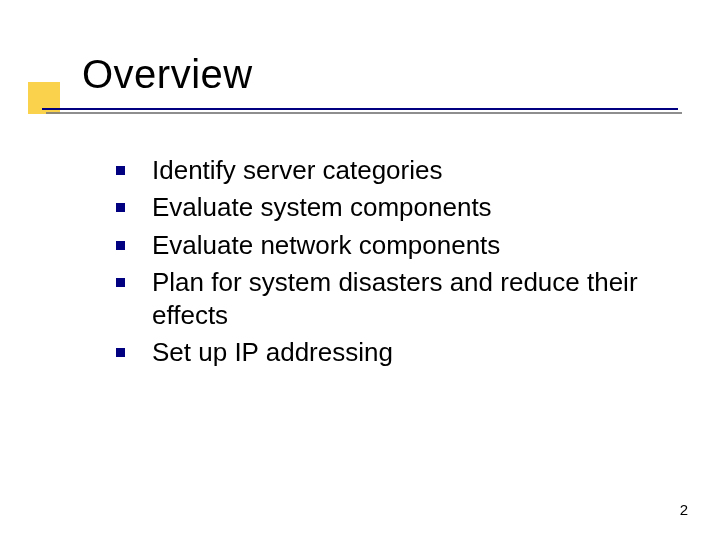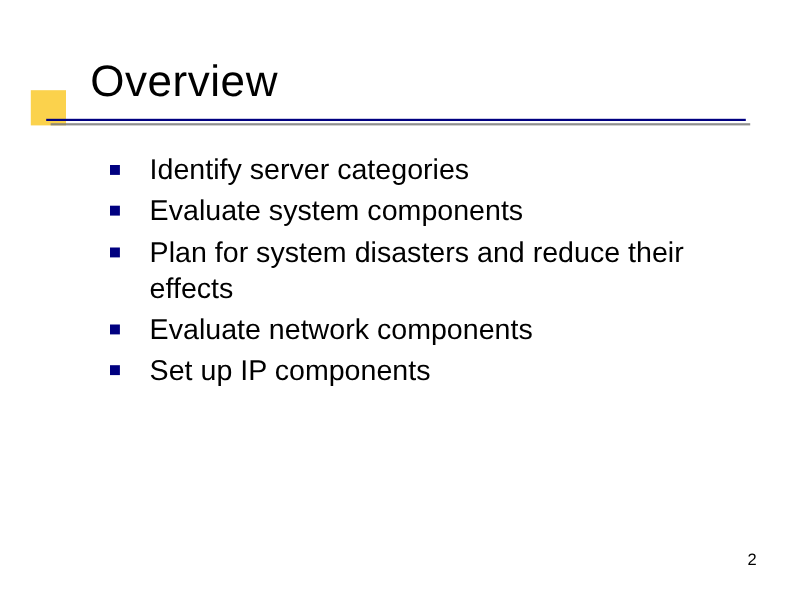--- a/index.html
+++ b/index.html
@@ -57,21 +57,21 @@
     opacity: 0.85;
   }
   .body {
     position: absolute;
     left: 100px;
     top: 138px;
     width: 560px;
   }
   .body ul {
     list-style: none;
-    margin: 0;
+    margin: 16px;
     padding: 0;
   }
   .body li {
     position: relative;
     padding-left: 36px;
     font-size: 26px;
     line-height: 1.28;
     margin-bottom: 4px;
   }
   .body li .bullet {
@@ -105,27 +105,27 @@
       <li>
         <span class="bullet"></span>
         <span>Identify server categories</span>
       </li>
       <li>
         <span class="bullet"></span>
         <span>Evaluate system components</span>
       </li>
       <li>
         <span class="bullet"></span>
+        <span>Evaluate network components</span>
+      </li>
+      <li>
+        <span class="bullet"></span>
         <span>Plan for system disasters and reduce their effects</span>
       </li>
       <li>
         <span class="bullet"></span>
-        <span>Evaluate network components</span>
-      </li>
-      <li>
-        <span class="bullet"></span>
-        <span>Set up IP components</span>
+        <span>Set up IP addressing</span>
       </li>
     </ul>
   </div>
 
   <div class="page-number">2</div>
 </div>
 
 </body></html>

